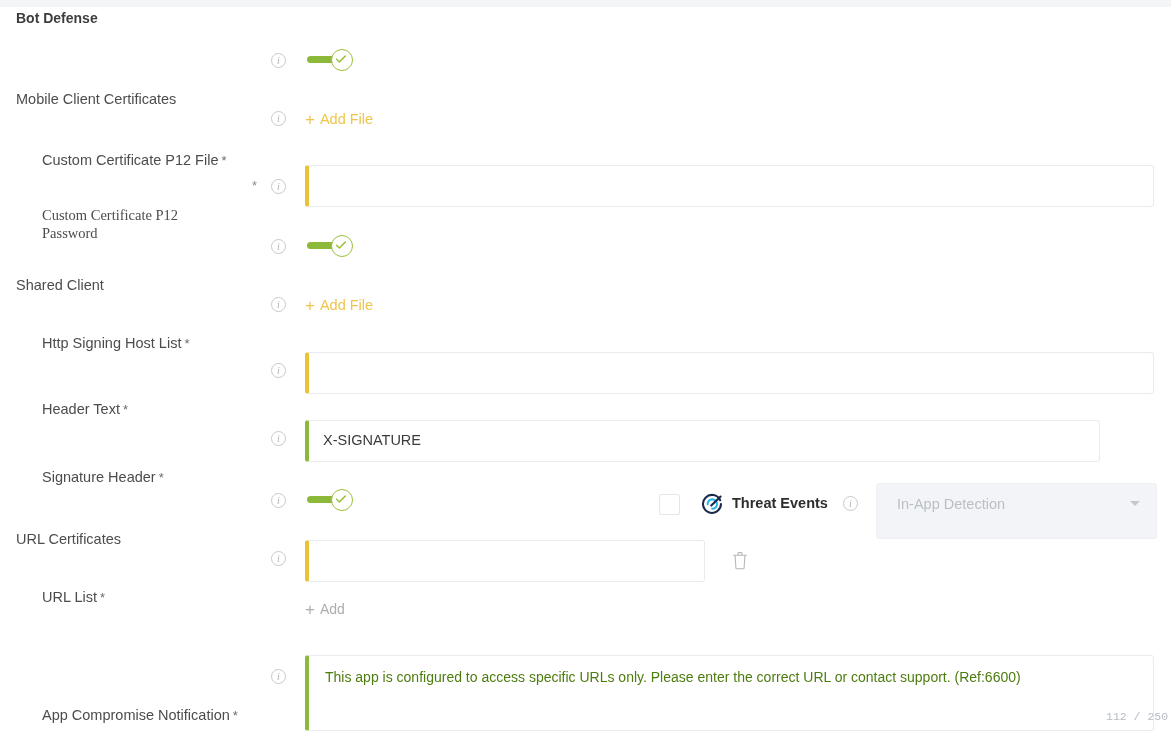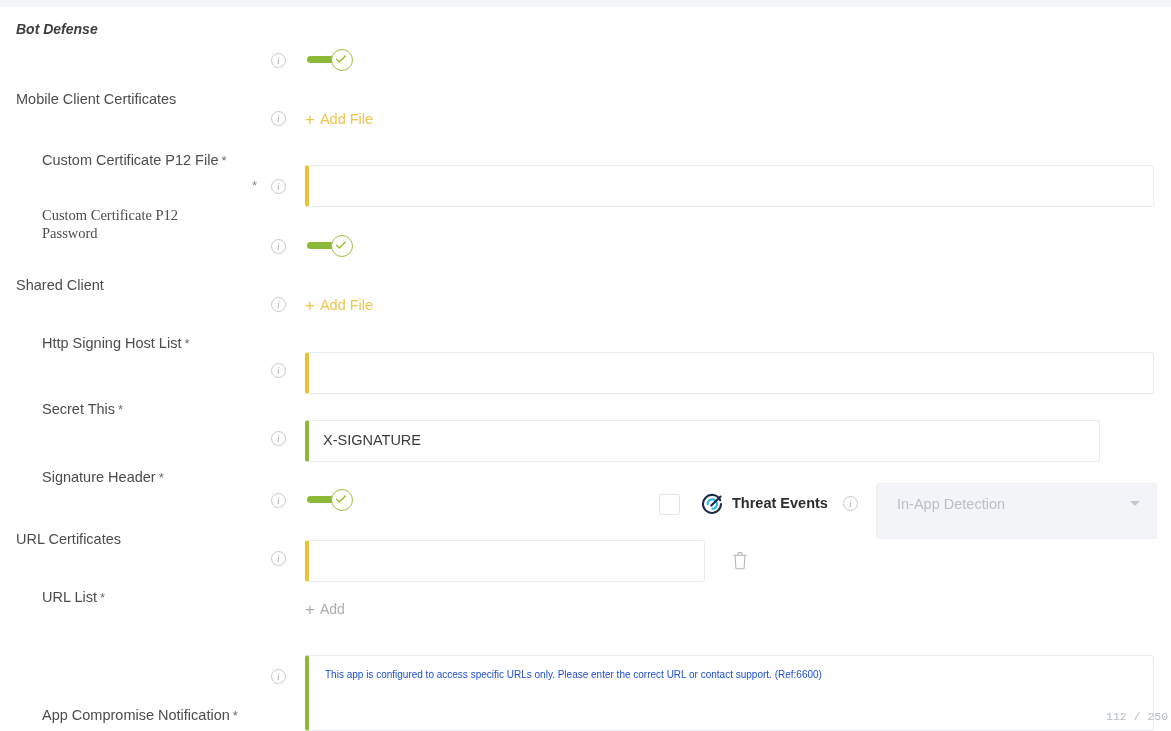--- a/index.html
+++ b/index.html
@@ -124,22 +124,22 @@
   .field.valid { border-left-color: #8cb93a; }
   .field .val {
     position: absolute;
     left: 14px; top: 11px;
     font-size: 14.5px;
     color: #3b3b3b;
     white-space: nowrap;
   }
   .textarea .val {
     top: 13px; left: 16px;
-    font-size: 10px;
-    color: #1d4ed8;
+    font-size: 14px;
+    color: #4d7c0f;
   }
   .counter {
     position: absolute;
     font-size: 11.5px;
     color: #b6bcc4;
     white-space: nowrap;
     font-family: Liberation Mono, monospace;
   }
 
   
@@ -183,21 +183,21 @@
     border-top: 5px solid #c3c8cf;
   }
 </style>
 </head>
 <body>
 
 <div class="top-band"></div>
 
 <div class="page">
 
-  <div class="section-title" style="left:16px; top:21px;font-style:italic;">Bot Defense</div>
+  <div class="section-title" style="left:16px; top:10px;">Bot Defense</div>
 
   <div class="row" style="top:50px;">
     <div class="label" style="left:16px; top:3px;">Mobile Client Certificates</div>
     <div class="info-icon" style="left:271px; top:3px;">i</div>
     <div class="toggle" style="left:307px; top:-1px;">
       <div class="bar"></div>
       <div class="knob">
         <svg width="18" height="18" viewBox="0 0 18 18">
             <path d="M4.6 9.3 L7.4 12 L13.2 6.1" fill="none" stroke="#9cc13f" stroke-width="1.5" stroke-linecap="round" stroke-linejoin="round"></path>
           </svg>
@@ -242,21 +242,21 @@
       <span>Http Signing Host List</span><span class="req">*</span>
     </div>
     <div class="info-icon" style="left:271px; top:1px;">i</div>
     <div class="add-file" style="left:305px; top:0px;">
       <span class="plus">+</span><span>Add File</span>
     </div>
   </div>
 
   <div class="row" style="top:352px;">
     <div class="label" style="left:42px; top:11px;">
-      <span>Secret This</span><span class="req">*</span>
+      <span>Header Text</span><span class="req">*</span>
     </div>
     <div class="info-icon" style="left:271px; top:11px;">i</div>
     <div class="field" style="left:305px; top:0px; width:849px; height:42px;">
       <span class="val"></span>
     </div>
   </div>
 
   <div class="row" style="top:420px;">
     <div class="label" style="left:42px; top:11px;">
       <span>Signature Header</span><span class="req">*</span>

